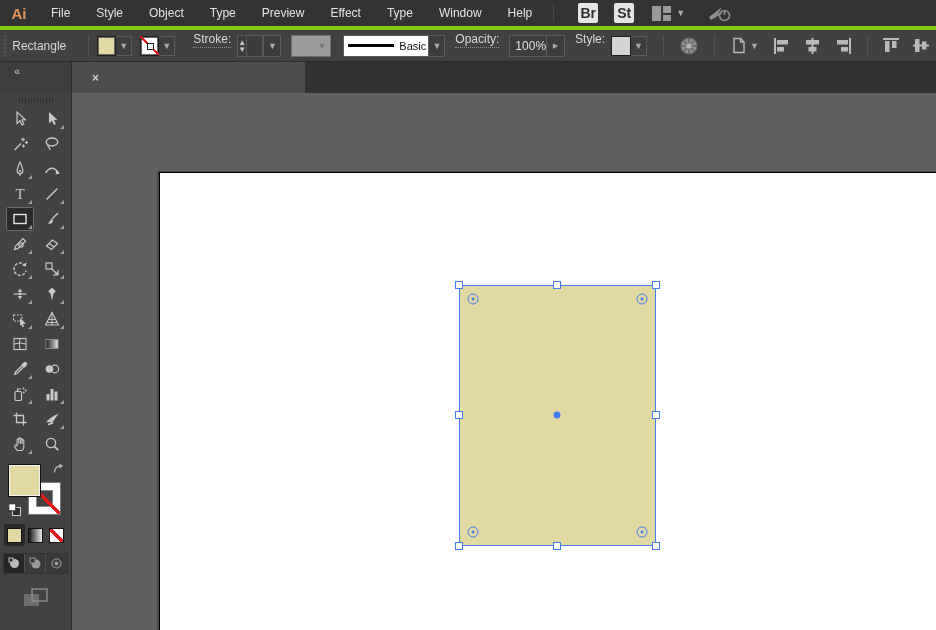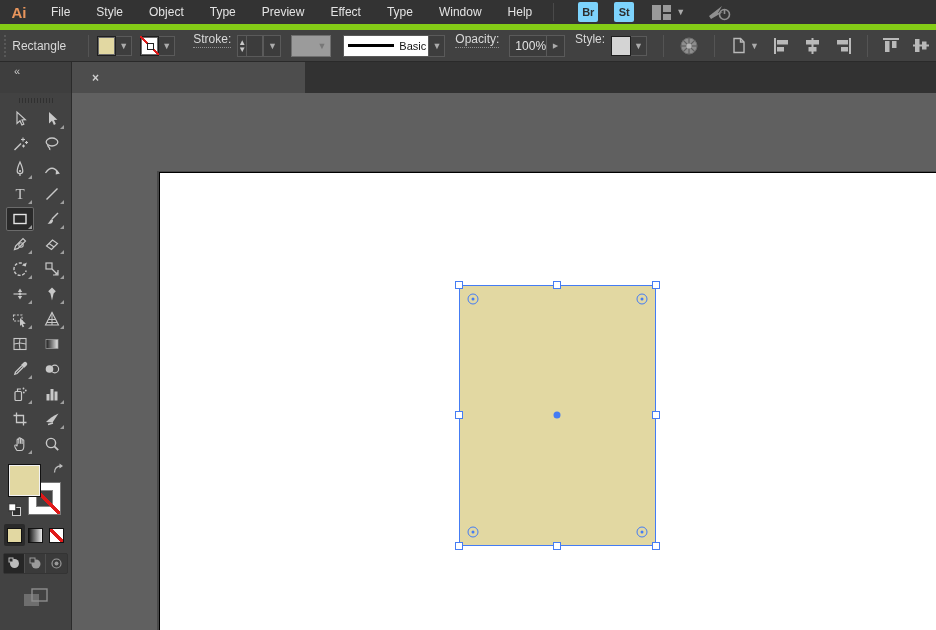--- a/index.html
+++ b/index.html
@@ -1,24 +1,24 @@
 <!DOCTYPE html>
 <html><head>
 <meta charset="utf-8">
 <style>
   * { margin:0; padding:0; box-sizing:border-box; }
   html,body { width:936px; height:630px; overflow:hidden; background:#333; }
   body { font-family:"Liberation Sans", sans-serif; font-size:12px; color:#D6D6D6; }
 
   
-  .menubar { height:30px; background:#333333; display:flex; align-items:center; border-bottom:6px solid #84cc16; }
+  .menubar { height:30px; background:#333333; display:flex; align-items:center; border-bottom:4px solid #84cc16; }
   .ai-logo { width:38px; text-align:center; font-weight:bold; font-size:15px; color:#E8955C; cursor:default; }
   .menu-item { padding:16px 13px; color:#E3E3E3; line-height:29px; }
   .mb-sep { width:1px; height:18px; background:#4A4A4A; margin:0 8px; }
-  .mb-btn { width:20px; height:20px; background:#7dd3fc; color:#2E2E2E; font-weight:bold; font-size:11px;
+  .mb-btn { width:20px; height:20px; background:#e5e5e5; color:#2E2E2E; font-weight:bold; font-size:14px;
             display:flex; align-items:center; justify-content:center; border-radius:2px; margin-left:16px; }
   .ws-icon { margin-left:18px; display:flex; align-items:center; gap:5px; }
   .chev { color:#ABABAB; font-size:9px; }
   .gpu-icon { margin-left:22px; }
 
   
   .controlbar { height:32px; background:#414141; border-bottom:1px solid #2A2A2A; display:flex; align-items:center; }
   .grip-v { width:6px; height:22px; margin:0 6px 0 4px;
             background:repeating-linear-gradient(to bottom,#585858 0 2px, transparent 2px 4px); }
   .ctx-label { color:#D9D9D9; margin-right:14px; }

